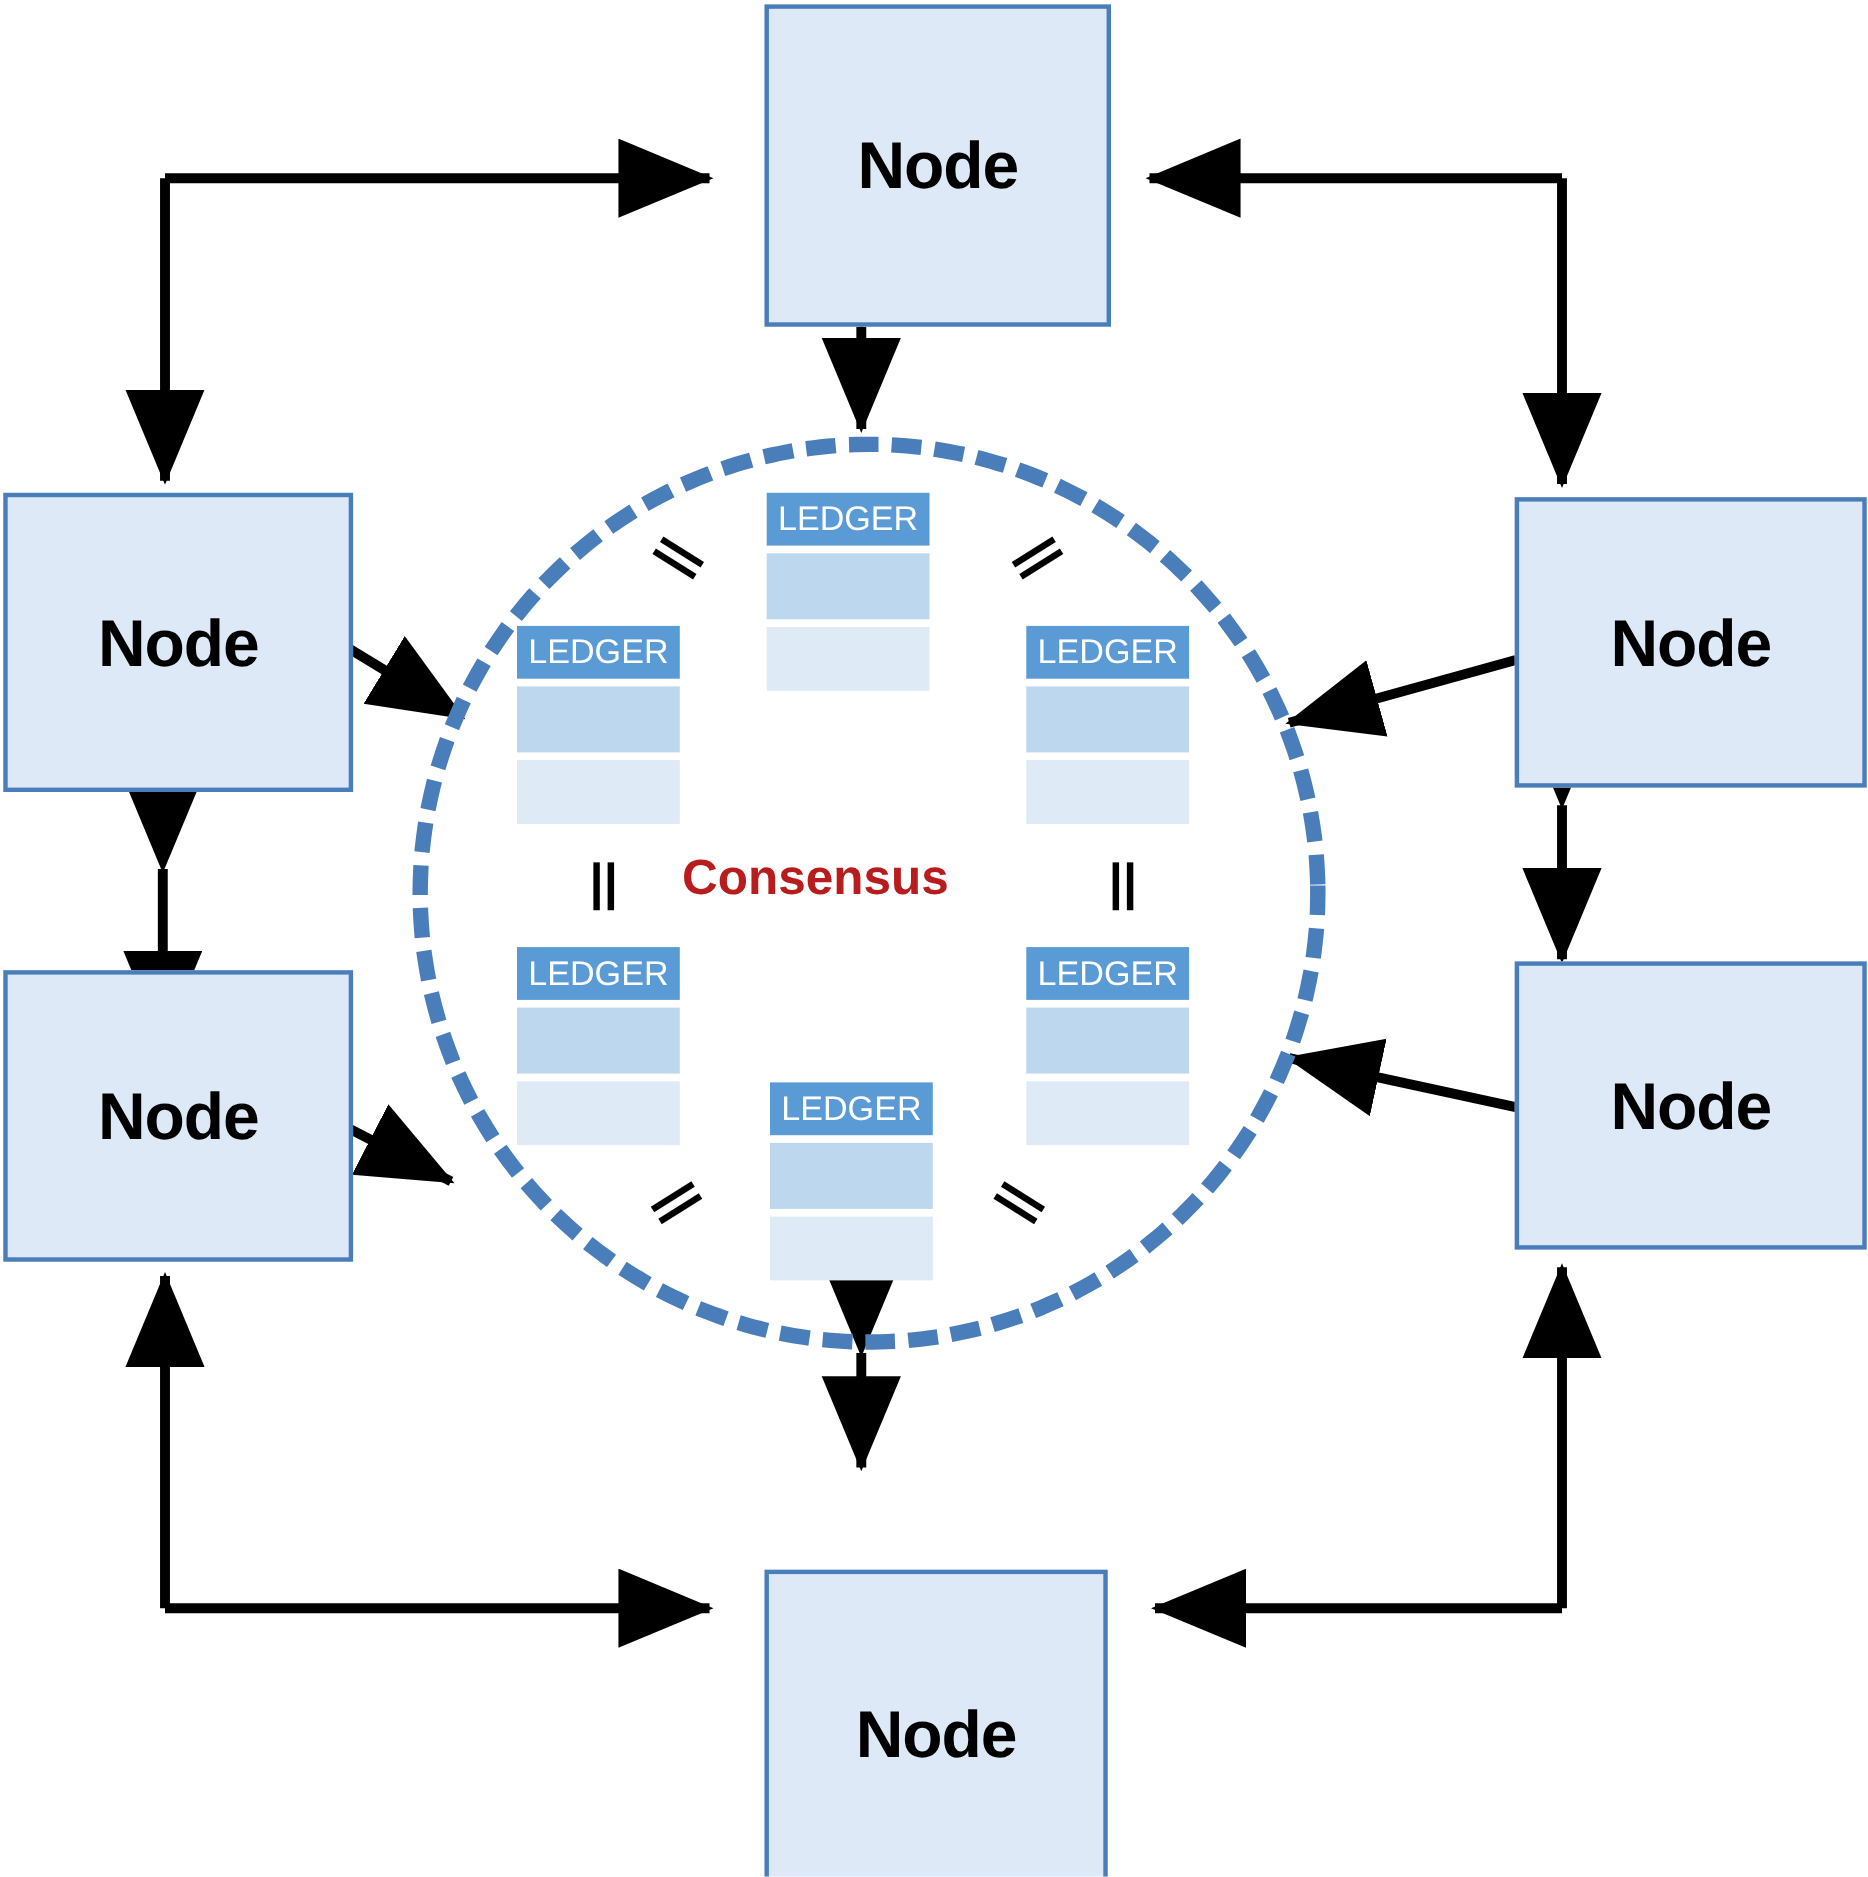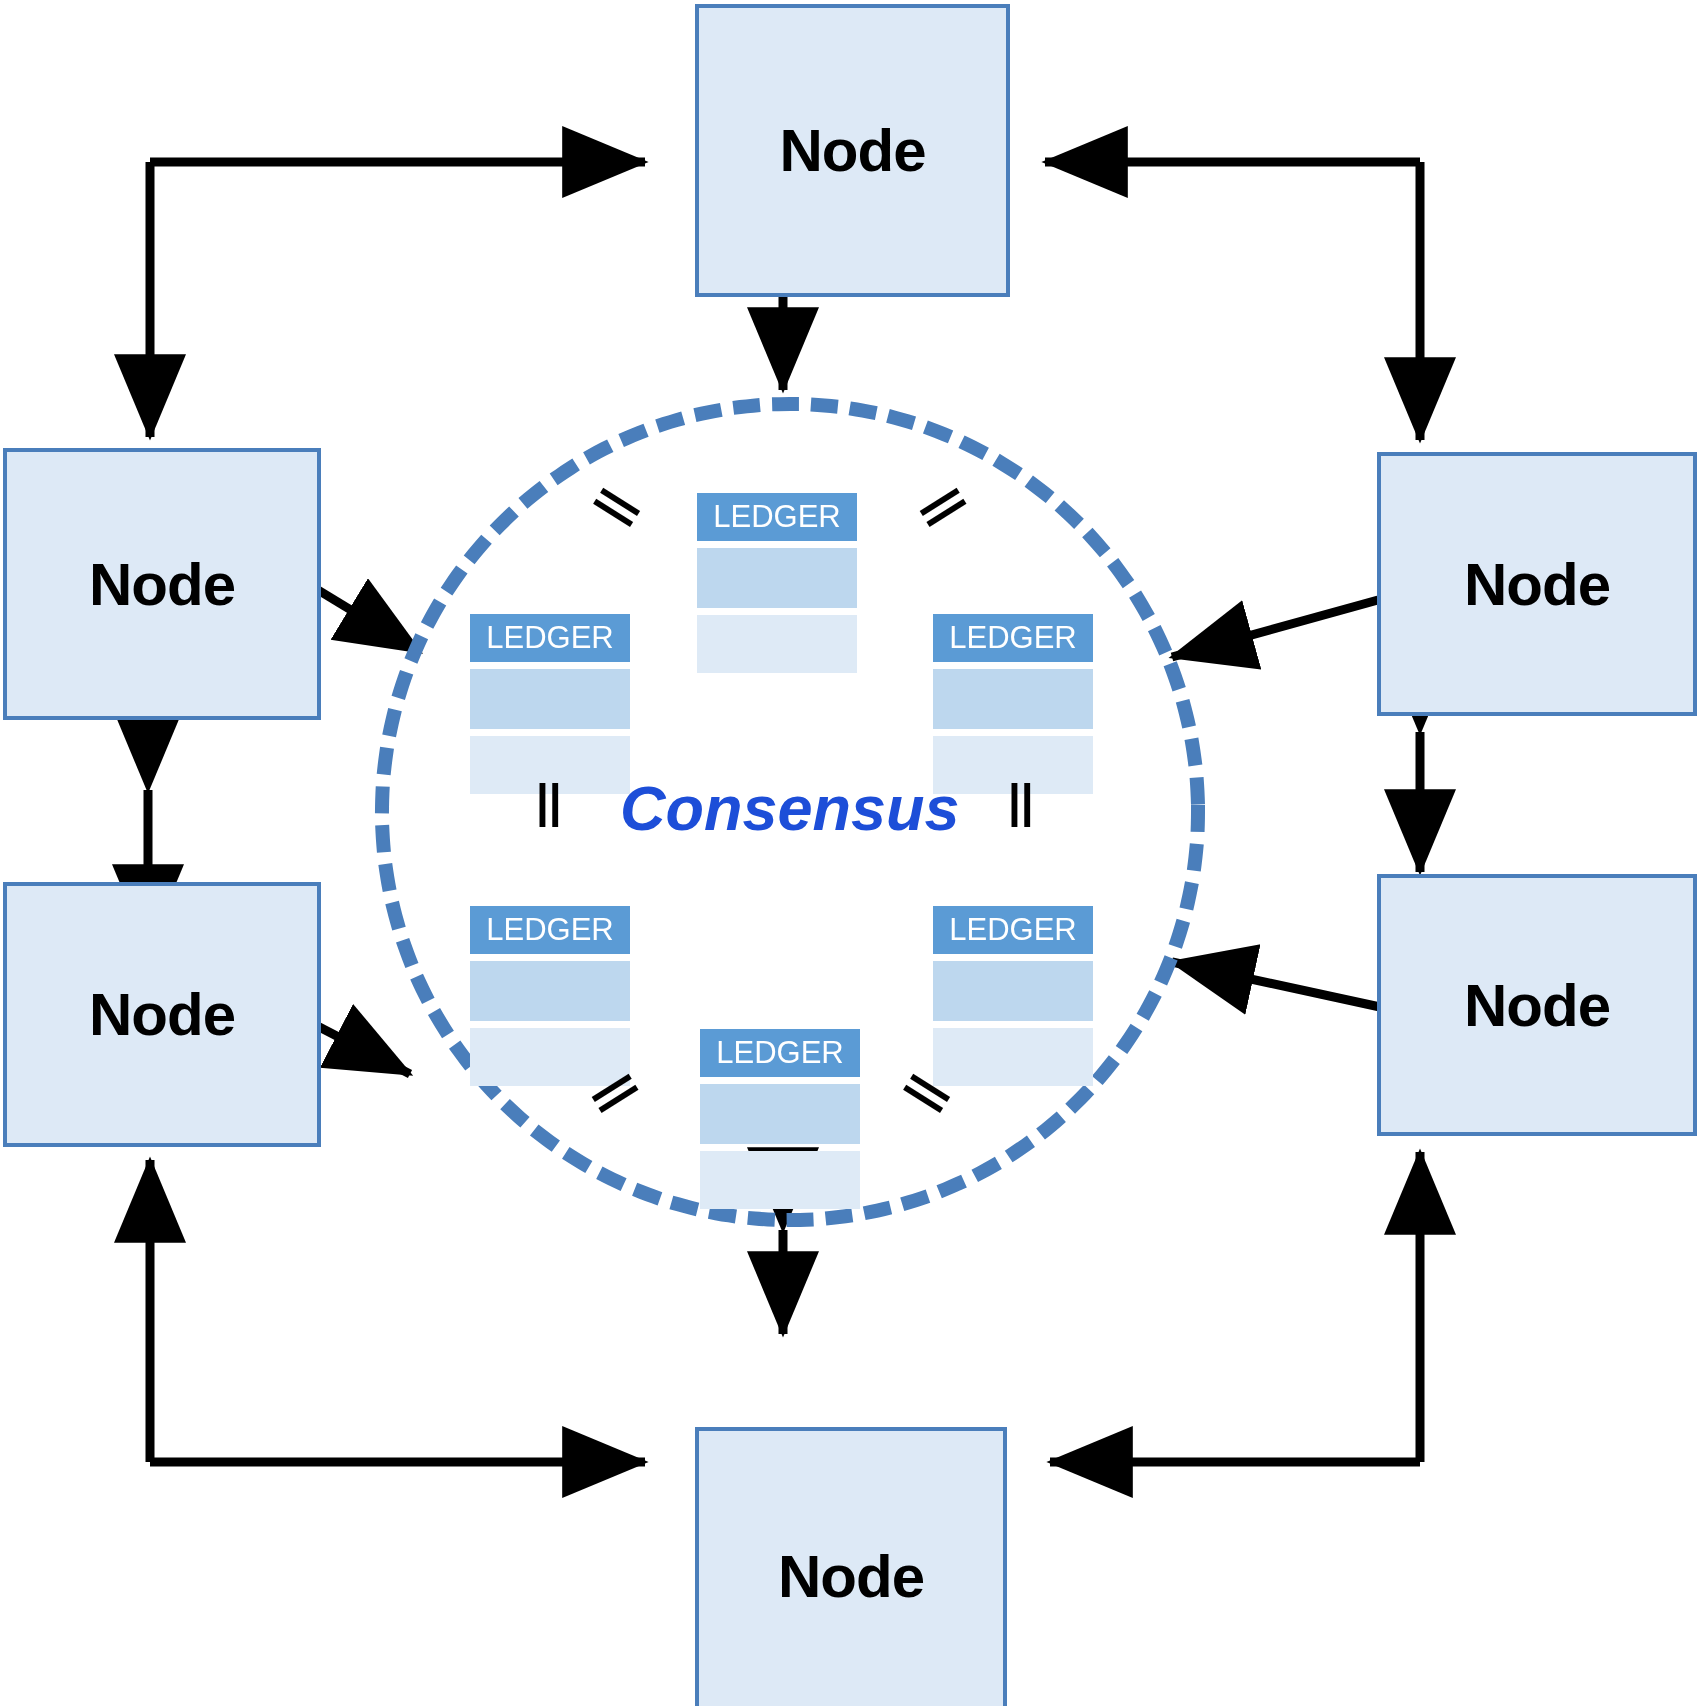--- a/index.html
+++ b/index.html
@@ -4,28 +4,28 @@
 <style>
   html,body{margin:0;padding:0;background:#ffffff;}
   body{width:1698px;height:1706px;position:relative;overflow:hidden;
        font-family:"Liberation Sans",sans-serif;}
   #stage{position:absolute;left:0;top:12px;width:1698px;height:1706px;}
   svg.layer{position:absolute;left:0;top:0;width:1698px;height:1706px;overflow:visible;}
   .node-box{position:absolute;background:#dde9f6;border:4px solid #4a7ebb;
             box-sizing:border-box;display:flex;align-items:center;justify-content:center;}
   .node-label{font-size:60px;font-weight:700;color:#000;letter-spacing:-1px;
               font-family:"Liberation Sans",sans-serif;}
-  .ledger{position:absolute;width:160px;margin-top:45px;}
+  .ledger{position:absolute;width:148px;}
   .ledger .hdr{background:#5b9bd5;color:#ffffff;font-size:31px;
                font-family:"Liberation Sans",sans-serif;
                height:48px;line-height:48px;text-align:center;letter-spacing:0px;}
   .ledger .row1{background:#bdd7ee;height:60px;margin-top:7px;}
   .ledger .row2{background:#deeaf6;height:58px;margin-top:7px;}
-  .consensus{position:absolute;font-size:63px;font-weight:700;color:#1d4ed8;
-             white-space:nowrap;font-family:"Liberation Sans",sans-serif;font-style:italic;}
+  .consensus{position:absolute;font-size:45px;font-weight:700;color:#b91c1c;
+             white-space:nowrap;font-family:"Liberation Sans",sans-serif;}
   .eqmark{position:absolute;font-size:46px;font-weight:700;color:#000;
           font-family:"Liberation Sans",sans-serif;line-height:1;}
   .eqmark.tilt{transform:rotate(-58deg);}
   .eqmark.tilt2{transform:rotate(58deg);}
 </style>
 </head>
 <body>
 
 <div id="stage">
 

